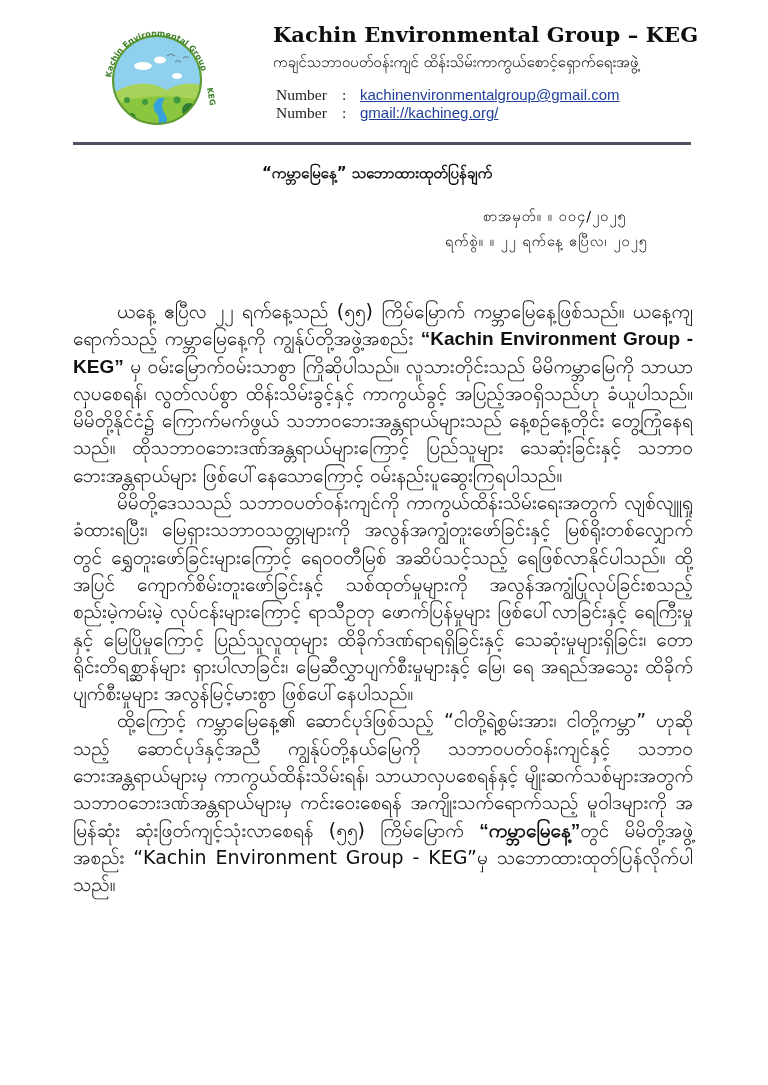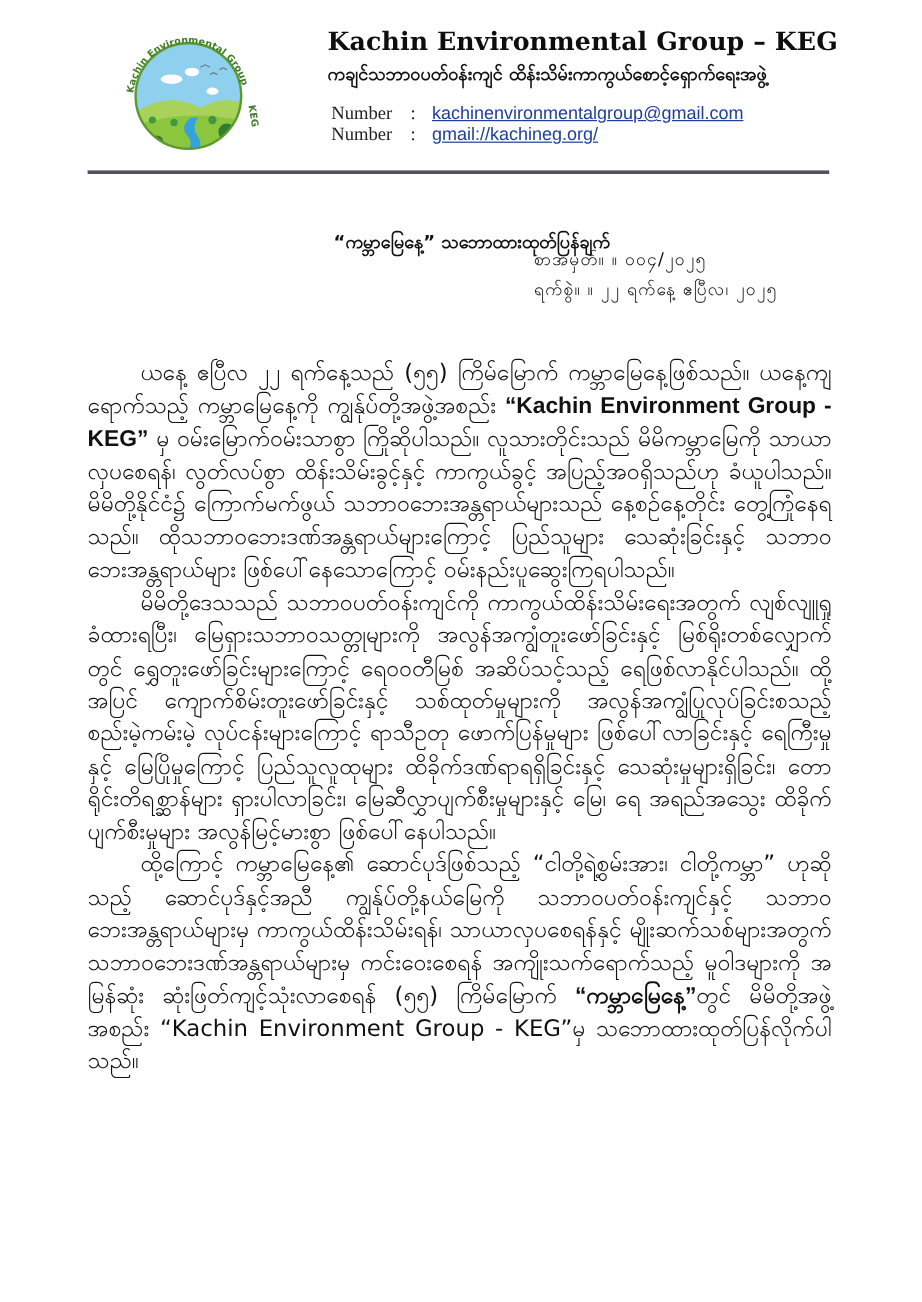--- a/index.html
+++ b/index.html
@@ -1,34 +1,34 @@
 <!DOCTYPE html>
 <html><head>
 <meta charset="utf-8">
 <style>
   html, body { margin: 0; padding: 0; background: #ffffff; }
   body { width: 768px; height: 1085px; position: relative; overflow: hidden; color: #111; }
   .page { position: absolute; inset: 0; }
 
   .logo { position: absolute; left: 97px; top: 18px; width: 120px; height: 120px; }
   .org-name { position: absolute; left: 273px; top: 22px; font-family: "DejaVu Serif", "Liberation Serif", serif; font-weight: bold; font-size: 21px; letter-spacing: 0.1px; color: #0e0e0e; white-space: nowrap; }
-  .org-name-my { position: absolute; left: 273px; top: 52px; font-family: "DejaVu Sans", sans-serif; font-weight: bold; font-size: 15px; color: #111; white-space: nowrap; }
+  .org-name-my { position: absolute; left: 273px; top: 52px; font-family: "DejaVu Sans", sans-serif; font-weight: normal; font-size: 15px; color: #111; white-space: nowrap; }
 
   .contact { position: absolute; left: 276px; font-family: "Liberation Serif", serif; font-size: 15.5px; color: #222; white-space: nowrap; display: flex; }
   .contact .lbl { width: 66px; display: inline-block; }
   .contact .sep { width: 18px; display: inline-block; }
   .contact a { font-family: "Liberation Sans", sans-serif; color: #1f3f9c; text-decoration: underline; font-size: 15px; }
   .contact.email { top: 86px; }
   .contact.web { top: 104px; }
 
   .divider { position: absolute; left: 73px; top: 142px; width: 618px; height: 3px; background: #4f5262; }
 
-  .title { position: absolute; left: 262px; top: 192px; font-family: "DejaVu Sans", sans-serif; font-weight: bold; font-size: 15px; white-space: nowrap; margin-left: 16px; }
+  .title { position: absolute; left: 262px; top: 163px; font-family: "DejaVu Sans", sans-serif; font-weight: bold; font-size: 15px; white-space: nowrap; }
   .ref { position: absolute; left: 445px; font-family: "DejaVu Sans", sans-serif; font-size: 14.5px; white-space: nowrap; letter-spacing: 1px; }
-  .ref.no { top: 207px; }
+  .ref.no { top: 207px; margin-left: 38px; }
   .ref.date { top: 232px; }
 
   .body { position: absolute; left: 73px; width: 620px; top: 298px; font-family: "DejaVu Sans", sans-serif; font-size: 19px; line-height: 27.3px; text-align: justify; }
   .body p { margin: 0; text-indent: 44px; }
   .body b { font-family: "Liberation Sans", sans-serif; font-weight: bold; }
 
   .footer { position: absolute; left: 73px; top: 906px; font-family: "Liberation Serif", serif; font-size: 14.5px; line-height: 20px; color: #222; }
   .footer .contact-line { padding-left: 93px; }
 </style>
 </head>

